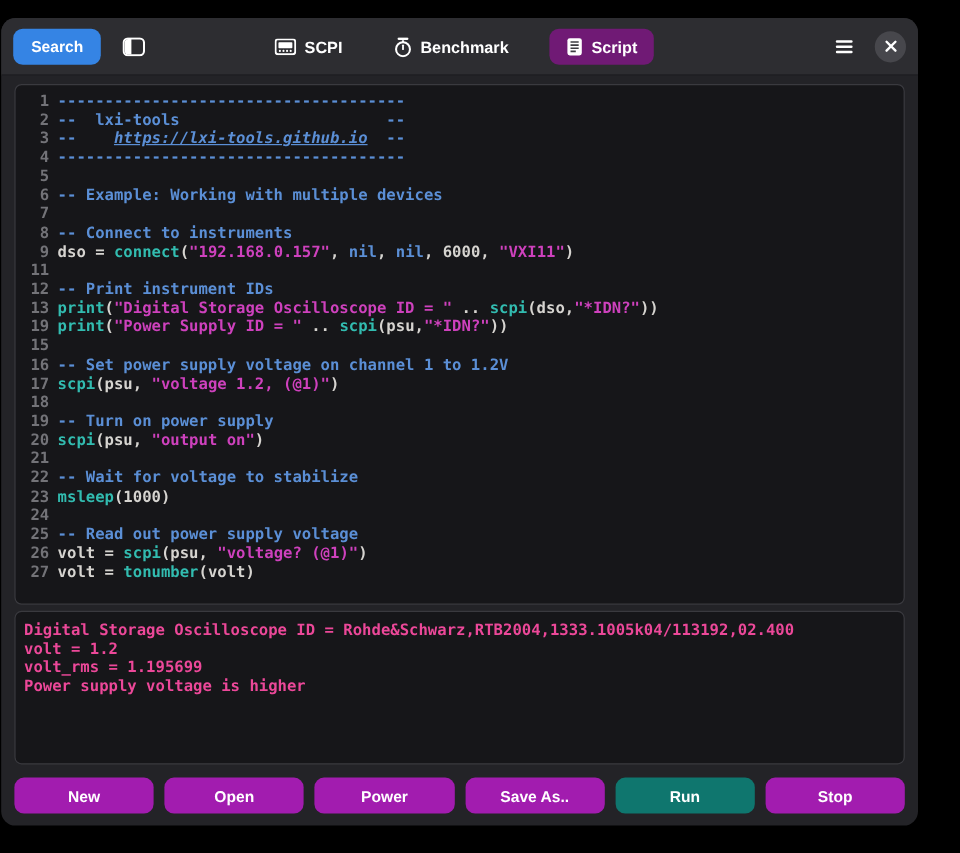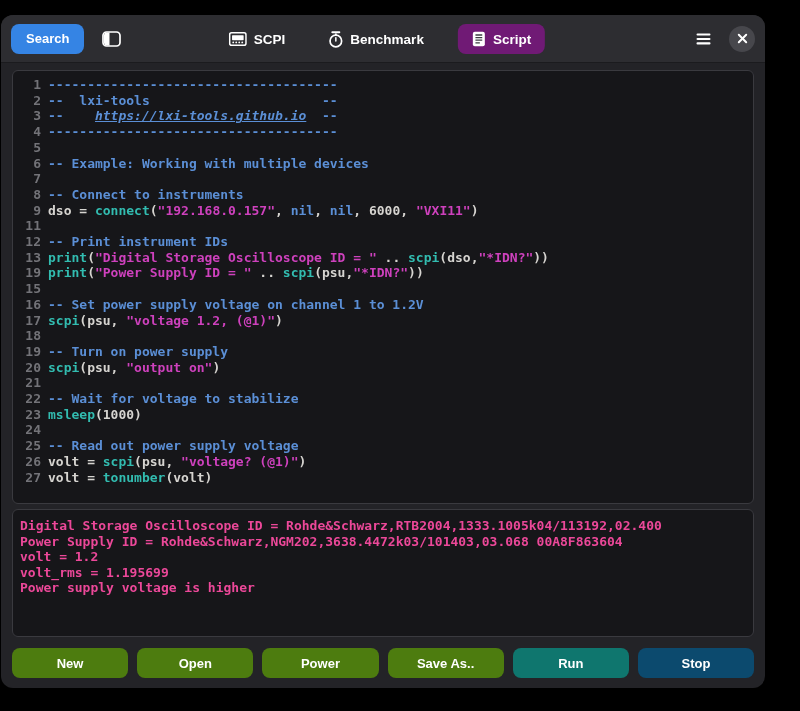--- a/index.html
+++ b/index.html
@@ -56,24 +56,24 @@
   .console{
     flex:none;height:128px;margin:5px 11px 0;background:#161619;
     border:1px solid #3a3a3f;border-radius:6px;overflow:hidden;
     font-family:"DejaVu Sans Mono",monospace;font-size:13px;line-height:15.6px;
     color:#ec4899;padding:8px 7px;white-space:pre;font-weight:700;
   }
   
   .actions{flex:none;display:flex;gap:9px;margin:11px 11px 10px;height:30px;}
   .action-btn{
     flex:1;border:none;border-radius:8px;color:#fff;font-size:13px;font-weight:700;
-    font-family:inherit;cursor:pointer;background:#4d7c0f;
+    font-family:inherit;cursor:pointer;background:#a21caf;
   }
   .action-btn.suggested{background:#0f766e;}
-  .action-btn.destructive{background:#0c4a6e;}
+  .action-btn.destructive{background:#a21caf;}
 </style>
 </head>
 <body>
 
 <div class="window">
 
   <div class="headerbar">
     <div class="hb-left">
       <button class="btn-search">Search</button>
       <button class="icon-btn">
@@ -168,21 +168,21 @@
       <div class="code-line"><span class="ln">20</span><span class="code"><span class="seg-f">scpi</span><span class="seg-p">(psu, </span><span class="seg-s">"output on"</span><span class="seg-p">)</span></span></div>
       <div class="code-line"><span class="ln">21</span><span class="code"></span></div>
       <div class="code-line"><span class="ln">22</span><span class="code"><span class="seg-c">-- Wait for voltage to stabilize</span></span></div>
       <div class="code-line"><span class="ln">23</span><span class="code"><span class="seg-f">msleep</span><span class="seg-p">(1000)</span></span></div>
       <div class="code-line"><span class="ln">24</span><span class="code"></span></div>
       <div class="code-line"><span class="ln">25</span><span class="code"><span class="seg-c">-- Read out power supply voltage</span></span></div>
       <div class="code-line"><span class="ln">26</span><span class="code"><span class="seg-p">volt = </span><span class="seg-f">scpi</span><span class="seg-p">(psu, </span><span class="seg-s">"voltage? (@1)"</span><span class="seg-p">)</span></span></div>
       <div class="code-line"><span class="ln">27</span><span class="code"><span class="seg-p">volt = </span><span class="seg-f">tonumber</span><span class="seg-p">(volt)</span></span></div>
     </div>
 
-  <div class="console" id="console"><div>Digital Storage Oscilloscope ID = Rohde&amp;Schwarz,RTB2004,1333.1005k04/113192,02.400</div><div>Power Supply ID = Rohde&amp;Schwarz,NGM202,3638.4472k03/101403,03.068 00A8F863604</div><div>volt = 1.2</div><div>volt_rms = 1.195699</div><div>Power supply voltage is higher</div></div>
+  <div class="console" id="console"><div>Digital Storage Oscilloscope ID = Rohde&amp;Schwarz,RTB2004,1333.1005k04/113192,02.400</div><div>volt = 1.2</div><div>volt_rms = 1.195699</div><div>Power supply voltage is higher</div></div>
 
   <div class="actions" id="actions">
       <button class="action-btn neutral">New</button>
       <button class="action-btn neutral">Open</button>
       <button class="action-btn neutral">Power</button>
       <button class="action-btn neutral">Save As..</button>
       <button class="action-btn suggested">Run</button>
       <button class="action-btn destructive">Stop</button>
     </div>
 

